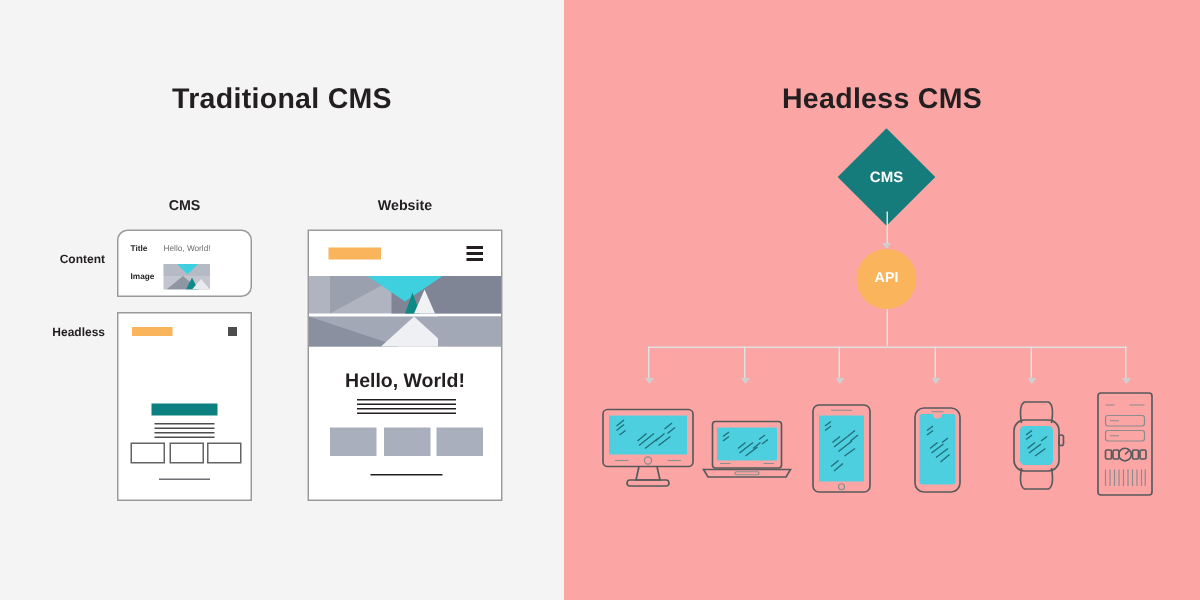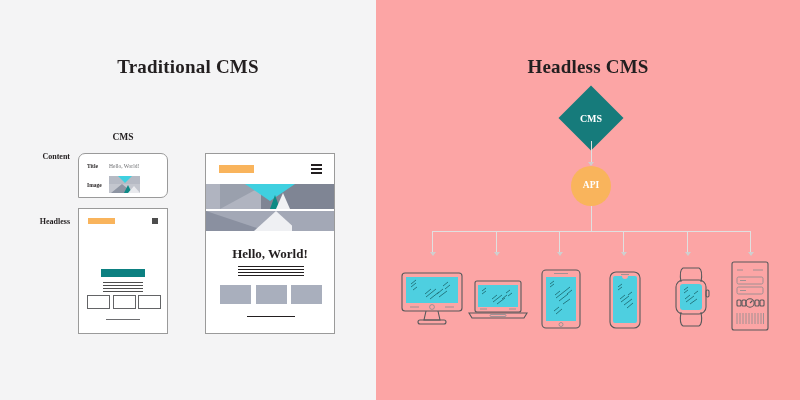--- a/index.html
+++ b/index.html
@@ -10,21 +10,20 @@
     width: 800px;
     height: 400px;
     font-family: "Liberation Sans", sans-serif;
     background: #ffffff;
     overflow: hidden;
   }
   #root {
     position: relative;
     width: 800px;
     height: 400px;
-    font-family: Liberation Serif, serif;
   }
   
   .panel-left {
     position: absolute;
     left: 0; top: 0;
     width: 376px; height: 400px;
     background: #f4f4f5;
   }
   .panel-right {
     position: absolute;
@@ -368,22 +367,23 @@
 </head>
 <body>
 
 <div id="root">
 
   <div class="panel-left">
 
     <div class="panel-title" style="top:56px;left:0;">Traditional CMS</div>
 
     <div class="col-head" style="left:78px;top:132px;width:90px;">CMS</div>
-
-    <div class="row-label" style="left:14px;top:152px;width:56px;">Content</div>
+    <div class="col-head" style="left:205px;top:132px;width:130px;">Website</div>
+
+    <div class="row-label" style="left:14px;top:168px;width:56px;">Content</div>
     <div class="row-label" style="left:14px;top:217px;width:56px;">Headless</div>
 
     <div class="card content-card">
       <div class="cc-row" style="top:9px;">
         <span class="cc-key">Title</span>
         <span class="cc-val">Hello, World!</span>
       </div>
       <div class="cc-row" style="top:22px;">
         <span class="cc-key">Image</span>
         <span class="thumb">

